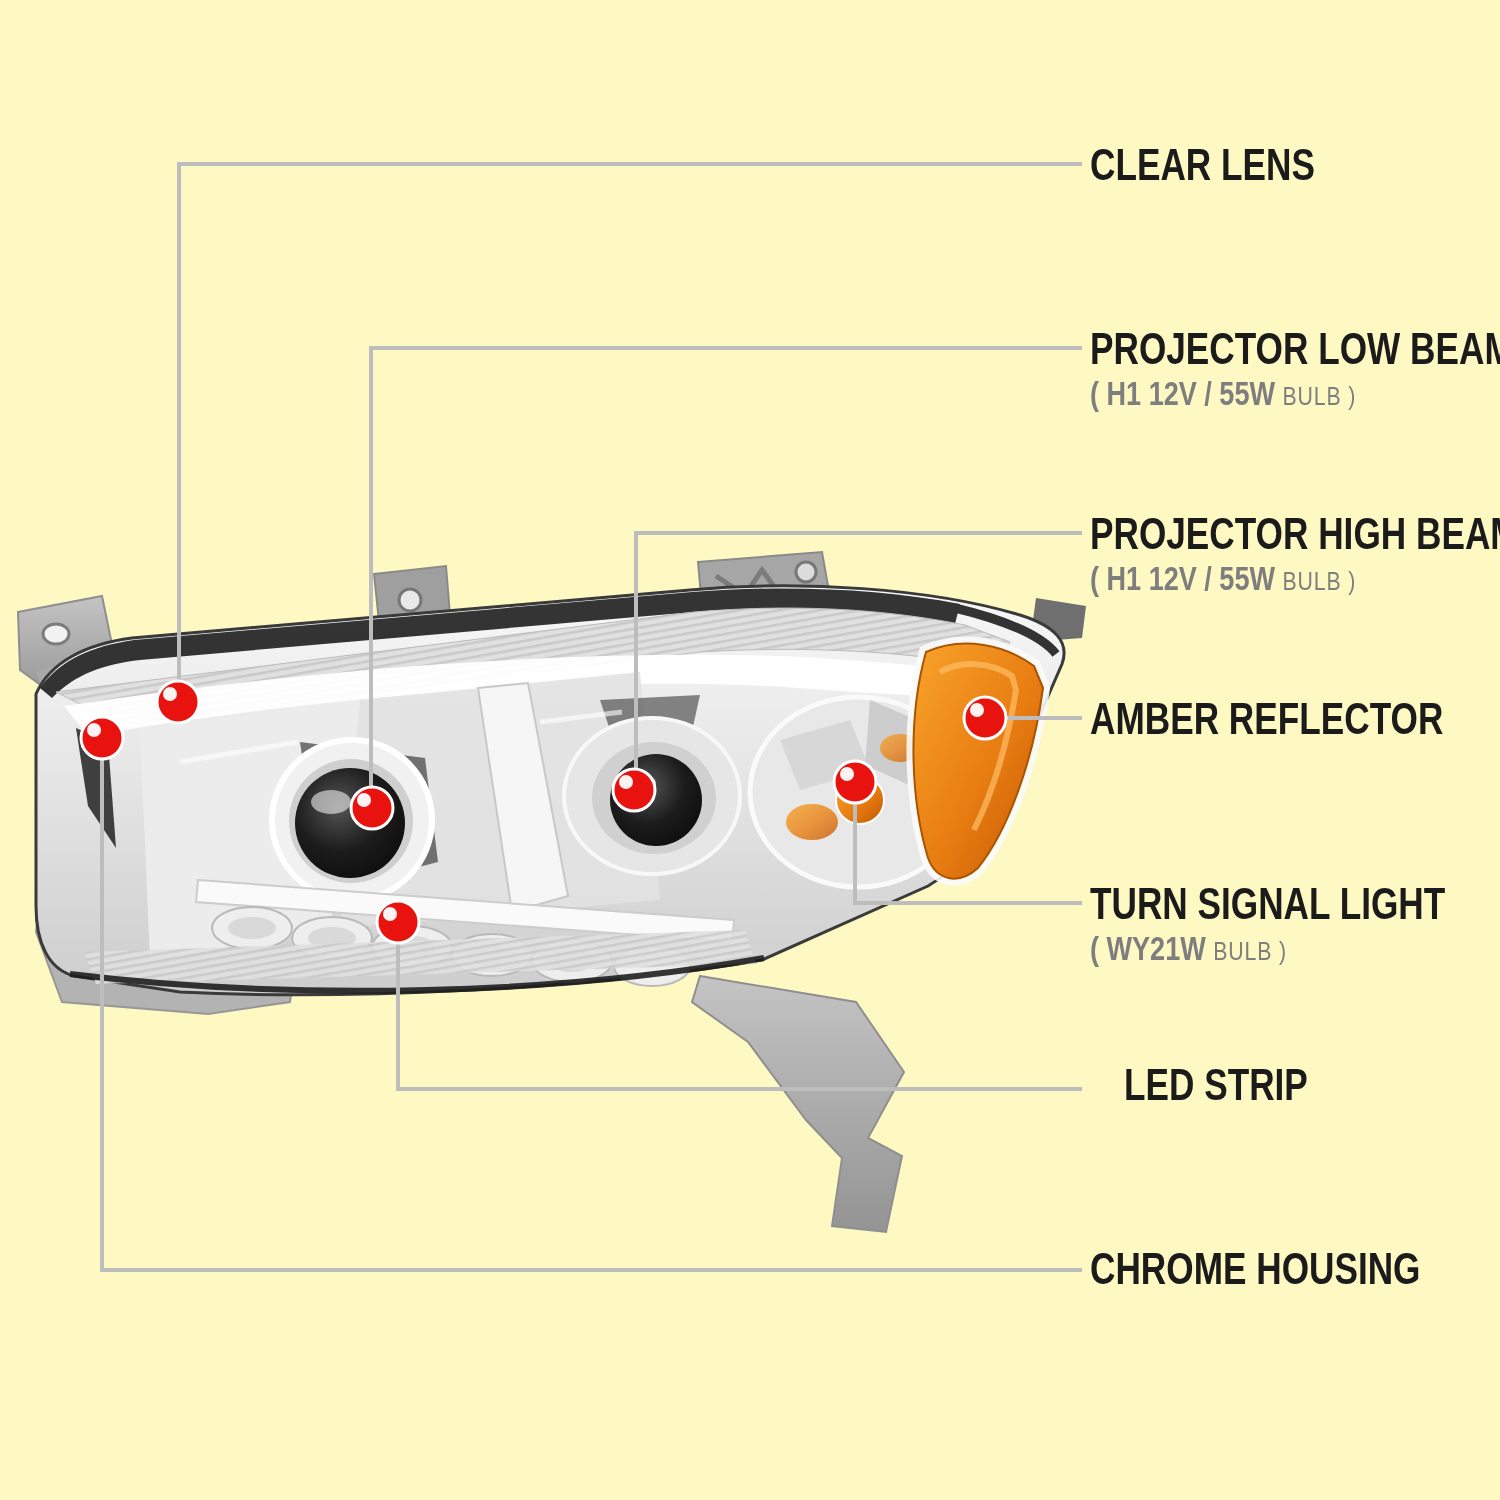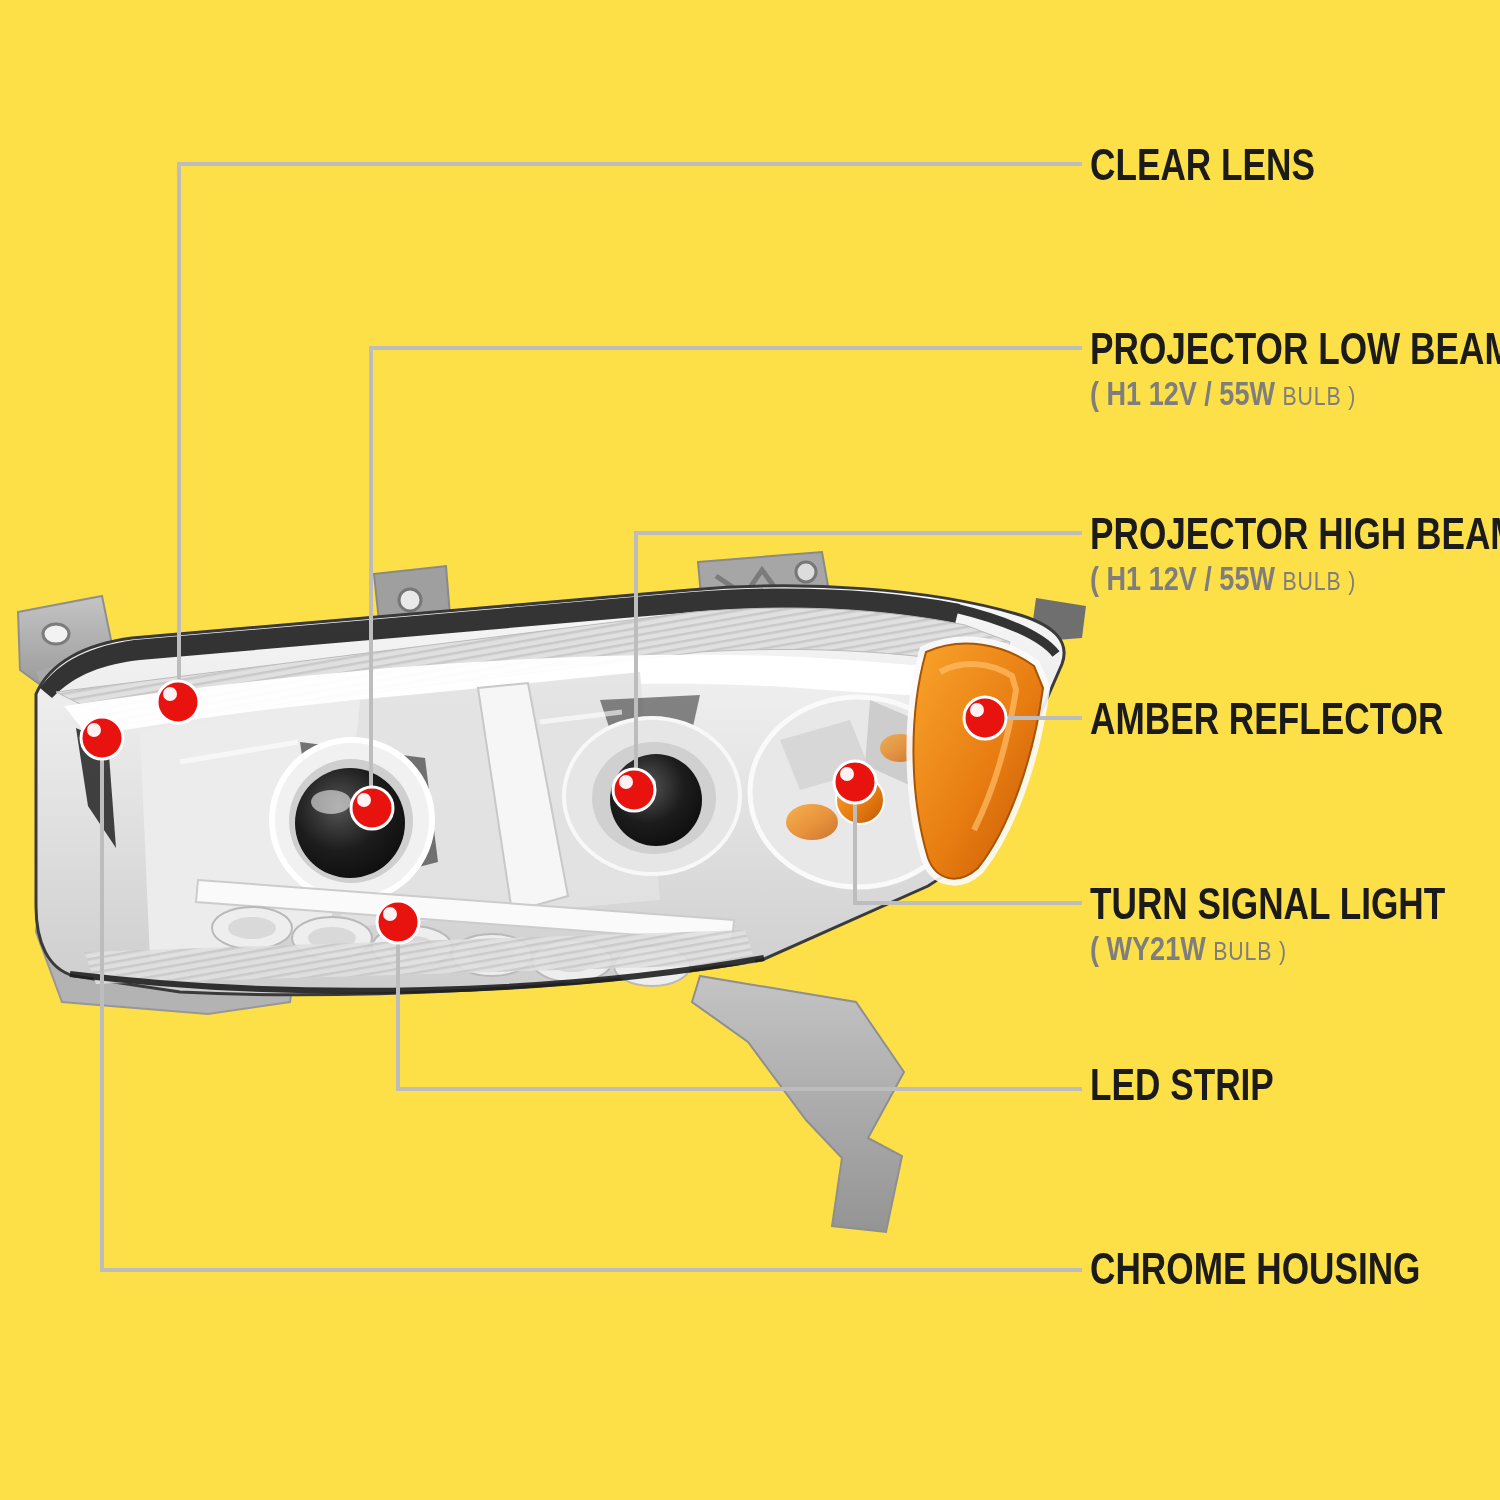--- a/index.html
+++ b/index.html
@@ -1,17 +1,17 @@
 <!DOCTYPE html>
 <html><head>
 <meta charset="utf-8">
 <style>
   html,body{margin:0;padding:0;background:#ffffff;}
   .stage{
-    position:relative;width:1500px;height:1500px;background:#fde047;
+    position:relative;width:1500px;height:1500px;background:#fef9c3;
     font-family:"Liberation Sans", sans-serif;overflow:hidden;
   }
   .art{position:absolute;left:0;top:0;width:1500px;height:1500px;}
   .labels{position:absolute;left:0;top:0;width:1500px;height:1500px;pointer-events:none;}
   .label{position:absolute;left:1090px;white-space:nowrap;}
   .label .title{
     font-size:44px;font-weight:bold;color:#1b1b1b;line-height:46px;
     transform:scaleX(0.80);transform-origin:left center;letter-spacing:0px;
   }
   .label .sub{
@@ -211,21 +211,21 @@
 
     <div class="label" style="top:696px;">
       <div class="title">AMBER REFLECTOR</div>
     </div>
 
     <div class="label" style="top:881px;">
       <div class="title">TURN SIGNAL LIGHT</div>
       <div class="sub"><span class="spec">( WY21W </span><span class="bulb">BULB )</span></div>
     </div>
 
-    <div class="label" style="top:1062px;">
+    <div class="label" style="top:1062px;margin-left:34px;">
       <div class="title">LED STRIP</div>
     </div>
 
     <div class="label" style="top:1246px;">
       <div class="title">CHROME HOUSING</div>
     </div>
 
   </div>
 </div>
 

